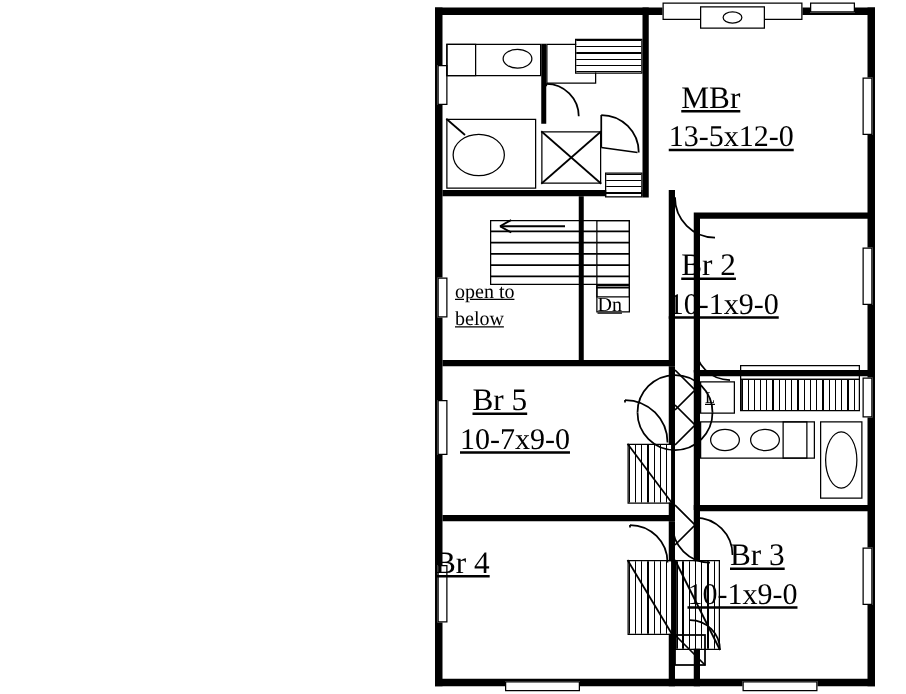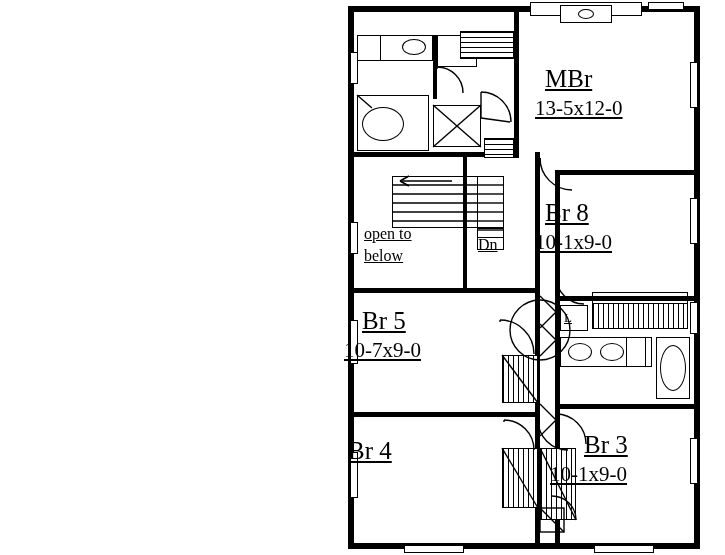--- a/index.html
+++ b/index.html
@@ -38,21 +38,21 @@
     text-align: left;
     color: #000000;
     line-height: 1.18;
     white-space: pre;
     text-decoration: underline;
   }
   .room-name {
     font-size: 25px;
   }
   .room-dim {
-    font-size: 21px;
+    font-size: 24px;
   }
   .small-label {
     font-size: 16px;
   }
   .tiny-label {
     font-size: 13px;
   }
   .hatch-v {
     position: absolute;
     border: 1px solid #000000;
@@ -229,25 +229,25 @@
       <rect x="540" y="508" width="24" height="24"></rect>
       <line x1="540" y1="508" x2="564" y2="532"></line>
 
       <path d="M 576 520 A 24 24 0 0 0 552 496"></path>
     </g>
   </svg>
 
   <div class="label room-name" style="left:545px; top:64px; width:160px;">MBr</div>
   <div class="label room-dim" style="left:535px; top:96px; width:180px;">13-5x12-0</div>
 
-  <div class="label room-name" style="left:545px; top:198px; width:160px;">Br 8</div>
+  <div class="label room-name" style="left:545px; top:198px; width:160px;">Br 2</div>
   <div class="label room-dim" style="left:535px; top:230px; width:180px;">10-1x9-0</div>
 
-  <div class="label room-name" style="left:362px; top:306px; width:160px;">Br 5</div>
-  <div class="label room-dim" style="left:344px; top:338px; width:180px;">10-7x9-0</div>
+  <div class="label room-name" style="left:378px; top:306px; width:160px;">Br 5</div>
+  <div class="label room-dim" style="left:368px; top:338px; width:180px;">10-7x9-0</div>
 
   <div class="label room-name" style="left:348px; top:436px; width:160px;">Br 4</div>
 
   <div class="label room-name" style="left:584px; top:430px; width:160px;">Br 3</div>
   <div class="label room-dim" style="left:550px; top:462px; width:180px;">10-1x9-0</div>
 
   <div class="label small-label" style="left:364px; top:225px; width:96px;">open to</div>
   <div class="label small-label" style="left:364px; top:247px; width:96px;">below</div>
 
   <div class="label small-label" style="left:478px; top:236px; width:26px;">Dn</div>

